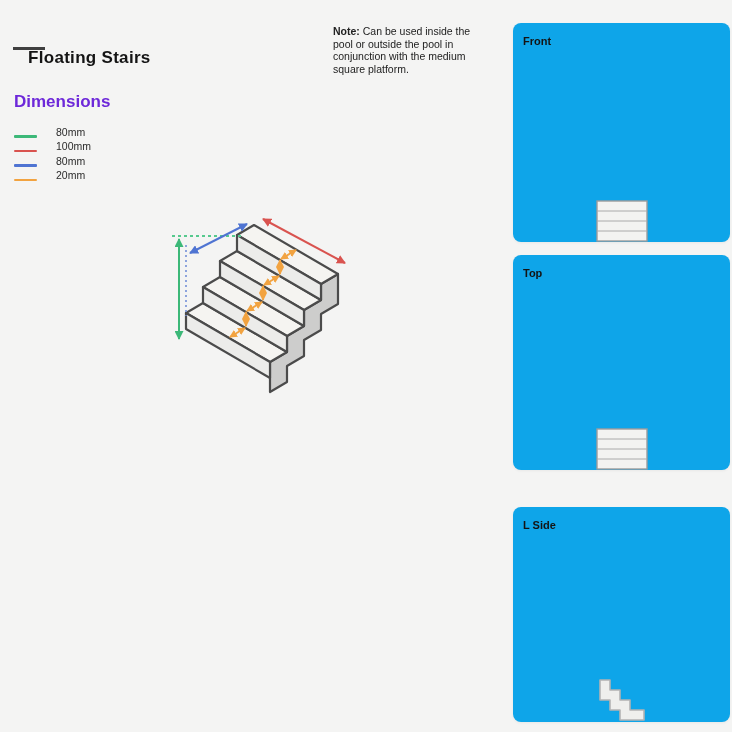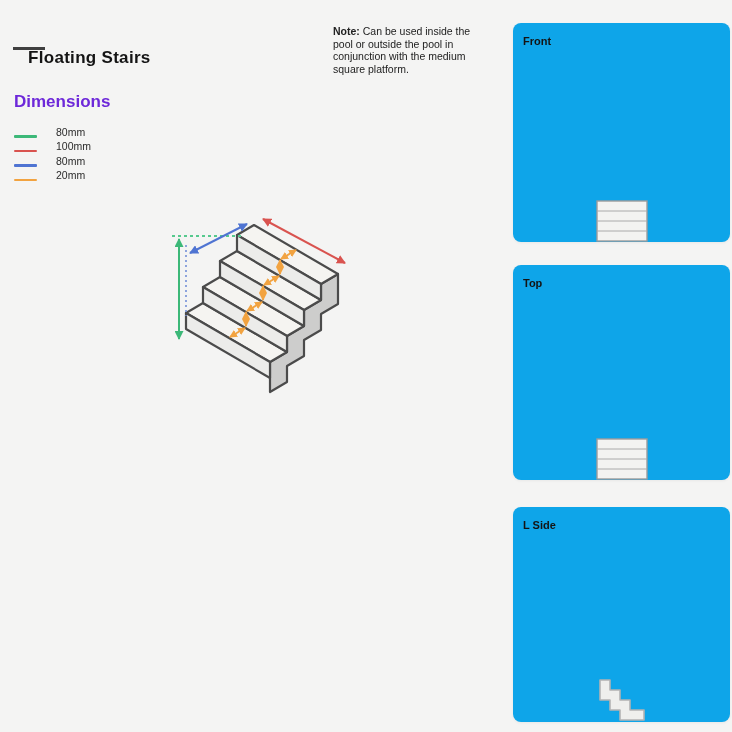--- a/index.html
+++ b/index.html
@@ -37,21 +37,21 @@
     position:absolute;left:513px;width:217px;
     background:#0ea5e9;border-radius:8px;
     box-shadow:0 1px 3px rgba(0,0,0,0.05);
     display:flex;align-items:flex-end;justify-content:center;
   }
   .panel-label{
     position:absolute;left:10px;top:12px;
     font-size:11px;font-weight:bold;color:#141414;
   }
   #panel-front{top:23px;height:219px;}
-  #panel-top{top:265px;height:215px;text-decoration:underline;}
+  #panel-top{top:255px;height:215px;text-decoration:underline;}
   #panel-lside{top:507px;height:215px;}
   .panel svg{display:block;}
   
   #stairs-svg{position:absolute;left:0;top:0;}
 </style>
 </head>
 <body>
 
 <div class="title">Floating Stairs</div>
 <div class="title-underline"></div>

